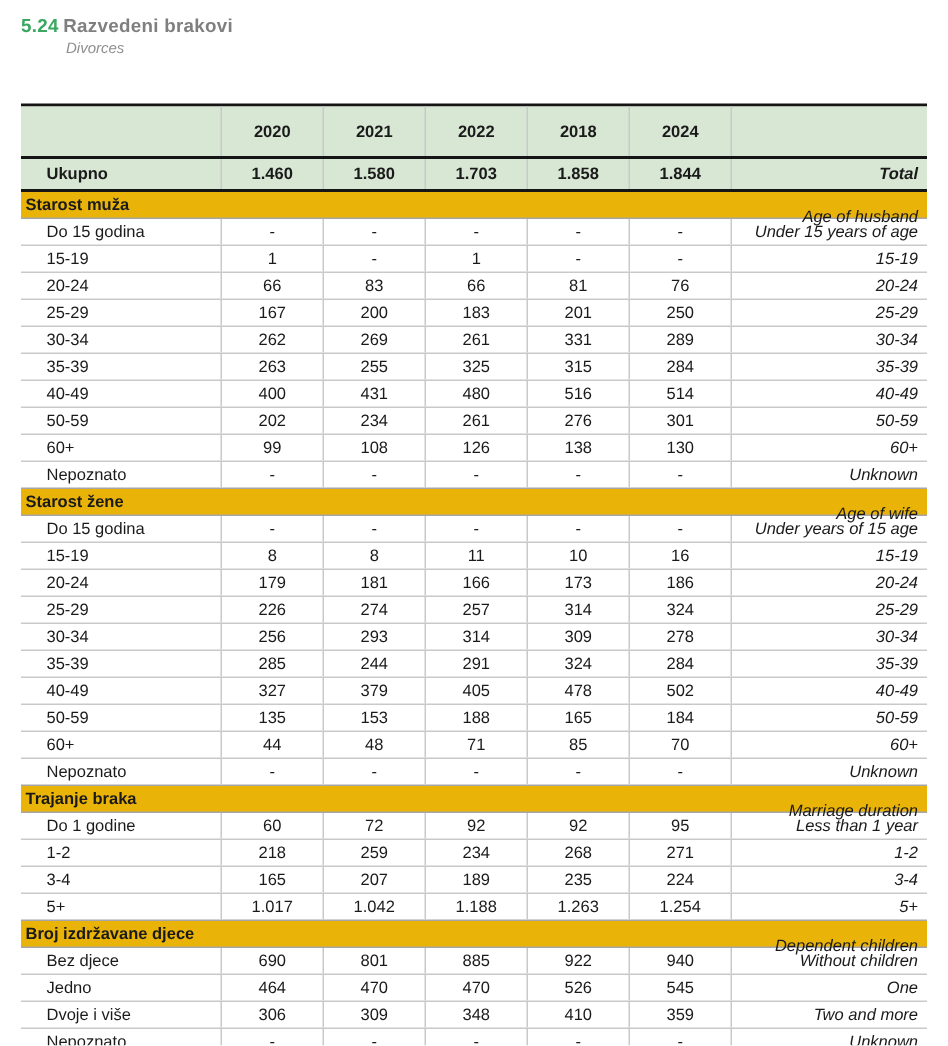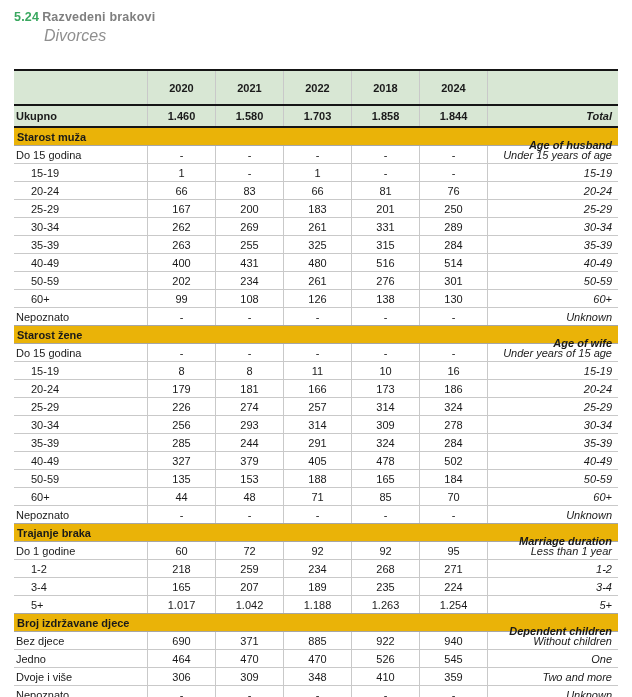--- a/index.html
+++ b/index.html
@@ -10,21 +10,21 @@
     height: 697px;
     background: #ffffff;
     font-family: "Liberation Sans", "DejaVu Sans", sans-serif;
     color: #1a1a1a;
     overflow: hidden;
   }
   .title-block { padding: 10px 0 0 14px; }
   .title-line { font-size: 12.5px; font-weight: bold; letter-spacing: 0.2px; }
   .title-num { color: #3aa860; }
   .title-text { color: #7f7f7f; margin-left: 3px; text-align: center; }
-  .subtitle { font-style: italic; color: #8f8f8f; font-size: 16px; margin: 3px 0 0 30px; }
+  .subtitle { font-style: italic; color: #8f8f8f; font-size: 10px; margin: 3px 0 0 30px; }
 
   .stat-table {
     position: absolute;
     left: 14px;
     top: 69px;
     width: 604px;
     border-top: 2px solid #151515;
     border-bottom: 2px solid #151515;
     font-size: 11px;
   }
@@ -49,24 +49,24 @@
   .section-row {
     height: 18px;
     display: flex;
     justify-content: space-between;
     align-items: center;
     padding: 0 6px 0 3px;
     border-bottom: 1px solid #a6a6a6;
     background: #eab308;
   }
   .sec-label { font-weight: bold; }
-  .sec-en { font-weight: bold; font-style: italic; margin-top: 16px; }
+  .sec-en { font-weight: normal; font-style: italic; margin-top: 16px; }
 
   .cell { display: flex; align-items: center; overflow: hidden; }
-  .label-cell { padding-left: 2px; }
+  .label-cell { padding-left: 17px; }
   .indent .label-cell { padding-left: 17px; }
   .num-cell { justify-content: center; border-left: 1px solid #c9c9c9; }
   .en-cell {
     justify-content: flex-end;
     padding-right: 6px;
     font-style: italic;
     border-left: 1px solid #c9c9c9;
   }
   .header-row .num-cell { font-weight: bold; }
   .total-row .en-cell { font-weight: bold; }
@@ -334,21 +334,21 @@
           <div class="cell num-cell">1.254</div>
           <div class="cell en-cell">5+</div>
         </div>
         <div class="section-row">
           <div class="sec-label">Broj izdržavane djece</div>
           <div class="sec-en">Dependent children</div>
         </div>
         <div class="row data-row">
           <div class="cell label-cell">Bez djece</div>
           <div class="cell num-cell">690</div>
-          <div class="cell num-cell">371</div>
+          <div class="cell num-cell">801</div>
           <div class="cell num-cell">885</div>
           <div class="cell num-cell">922</div>
           <div class="cell num-cell">940</div>
           <div class="cell en-cell">Without children</div>
         </div>
         <div class="row data-row">
           <div class="cell label-cell">Jedno</div>
           <div class="cell num-cell">464</div>
           <div class="cell num-cell">470</div>
           <div class="cell num-cell">470</div>

